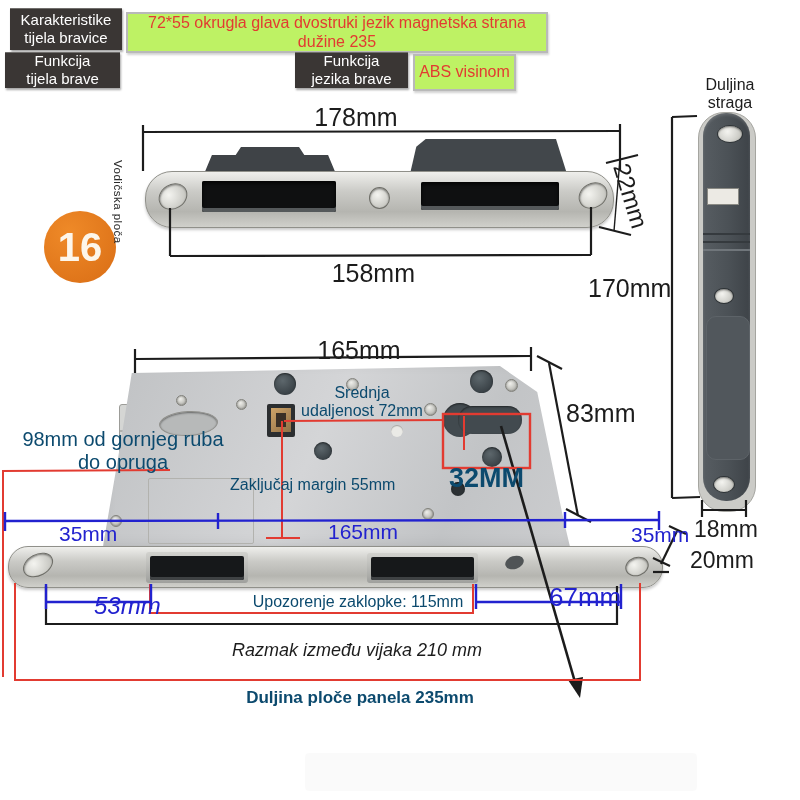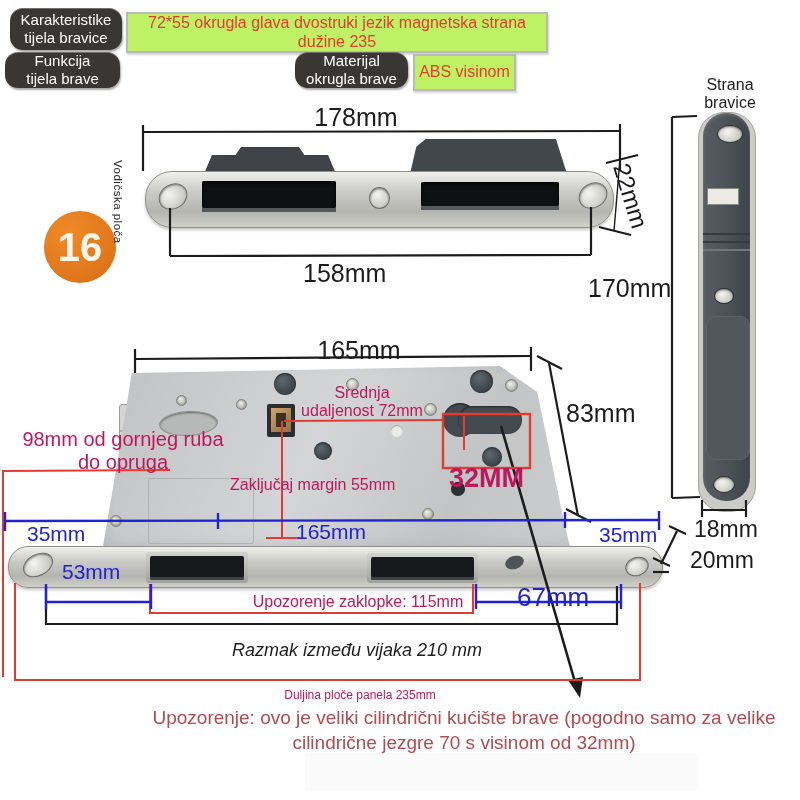--- a/index.html
+++ b/index.html
@@ -1,30 +1,30 @@
 <!DOCTYPE html>
 <html><head>
 <meta charset="utf-8">
 <style>
   html,body{margin:0;padding:0;background:#fff;}
   #canvas{position:relative;width:800px;height:800px;background:#ffffff;overflow:hidden;
           font-family:"Liberation Sans",sans-serif;}
   .abs{position:absolute;}
   .blackbox{position:absolute;background:#3a3634;color:#fff;display:flex;align-items:center;
-            justify-content:center;text-align:center;font-size:15px;line-height:1.2;border-radius:13px;
+            justify-content:center;text-align:center;font-size:15px;line-height:1.2;border-radius:0;
             box-shadow:inset 0 1px 0 rgba(255,255,255,.28),1px 2px 2px rgba(0,0,0,.35);}
   .blackbox span{display:block;}
   .valuebox{position:absolute;background:#bef264;border:2px solid #b9b9b9;color:#e23b31;display:flex;
             align-items:center;justify-content:center;text-align:center;font-size:16px;line-height:1.15;
             box-shadow:1px 2px 2px rgba(0,0,0,.18);}
   .badge{position:absolute;border-radius:50%;background:radial-gradient(circle at 35% 30%,#ef8a28,#d96d15);
          color:#fdf6ea;display:flex;align-items:center;justify-content:center;font-size:40px;font-weight:bold;}
   .lbl{position:absolute;color:#1c1c1c;white-space:nowrap;}
-  .red{color:#be185d;}
-  .blue{color:#2222cf;}
+  .red{color:#0c4a6e;}
+  .blue{color:#2222cf;margin-left:32px;}
   .maroon{color:#b04b50;}
   .center{text-align:center;white-space:normal;}
   .metalplate{position:absolute;background:linear-gradient(180deg,#efefec,#cbcbc7 35%,#b5b5b0 72%,#d0d0cb);
               border:1px solid #90908a;box-shadow:0 2px 3px rgba(0,0,0,.22);}
   .darkwin{position:absolute;background:#0f1011;border-radius:2px;
            box-shadow:inset 0 -4px 0 #55595b,inset 0 2px 4px rgba(0,0,0,.9);}
   .holeoval{position:absolute;border-radius:50%;background:radial-gradient(circle at 40% 35%,#f4f4f0,#b9b9b3);
             border:1.5px solid #6d6d67;box-shadow:inset 0 1px 2px rgba(0,0,0,.45);}
   .darkhole{position:absolute;border-radius:50%;background:radial-gradient(circle at 40% 35%,#5d676c,#394146 72%);
             box-shadow:inset 0 1px 2px rgba(0,0,0,.55);}
@@ -40,21 +40,21 @@
   <div class="blackbox" style="left:10px;top:8px;width:112px;height:42px;">
     <span style="width:104px;">Karakteristike tijela bravice</span>
   </div>
   <div class="valuebox" style="left:126px;top:12px;width:418px;height:37px;">
     <span style="width:392px;">72*55 okrugla glava dvostruki jezik magnetska strana dužine 235</span>
   </div>
   <div class="blackbox" style="left:5px;top:52px;width:115px;height:36px;">
     <span style="width:88px;">Funkcija tijela brave</span>
   </div>
   <div class="blackbox" style="left:295px;top:52px;width:113px;height:36px;">
-    <span style="width:92px;">Materijal okrugla brave</span>
+    <span style="width:92px;">Funkcija jezika brave</span>
   </div>
   <div class="valuebox" style="left:413px;top:54px;width:99px;height:33px;">
     <span>ABS visinom</span>
   </div>
 
   <div class="badge" style="left:44px;top:211px;width:72px;height:72px;">
     <span>16</span>
   </div>
 
   <div class="abs" style="left:204px;top:147px;width:132px;height:27px;background:#3f4347;
@@ -174,41 +174,40 @@
       <line x1="46" y1="584" x2="46" y2="609"></line>
       <line x1="151" y1="584" x2="151" y2="609"></line>
       <line x1="46" y1="602" x2="151" y2="602"></line>
       <line x1="476" y1="584" x2="476" y2="609"></line>
       <line x1="621" y1="584" x2="621" y2="609"></line>
       <line x1="476" y1="602" x2="621" y2="602"></line>
     </g>
   </svg>
 
   <div class="lbl" style="left:300px;top:103px;width:112px;font-size:25px;text-align:center;">178mm</div>
-  <div class="lbl" style="left:303px;top:259px;width:112px;font-size:25px;text-align:left;">158mm</div>
+  <div class="lbl" style="left:303px;top:259px;width:112px;font-size:25px;text-align:right;">158mm</div>
   <div class="lbl" style="left:634px;top:160px;font-size:24px;transform:rotate(73deg);transform-origin:0 0;">22mm</div>
   <div class="lbl" style="left:112px;top:160px;height:86px;writing-mode:vertical-rl;font-size:11.5px;color:#2a2a2a;letter-spacing:.5px;white-space:normal;">Vodičska ploča</div>
 
-  <div class="lbl center" style="left:694px;top:76px;width:72px;font-size:16px;line-height:1.15;">Strana bravice</div>
+  <div class="lbl center" style="left:694px;top:76px;width:72px;font-size:16px;line-height:1.15;">Duljina straga</div>
   <div class="lbl" style="left:588px;top:274px;font-size:25px;">170mm</div>
   <div class="lbl" style="left:694px;top:516px;font-size:23px;">18mm</div>
   <div class="lbl" style="left:690px;top:547px;font-size:23px;">20mm</div>
 
   <div class="lbl" style="left:304px;top:336px;width:110px;font-size:25px;text-align:center;">165mm</div>
   <div class="lbl" style="left:566px;top:399px;font-size:25px;">83mm</div>
   <div class="lbl red center" style="left:301px;top:384px;width:122px;font-size:16px;line-height:1.15;">Srednja udaljenost 72mm</div>
   <div class="lbl red center" style="left:20px;top:428px;width:206px;font-size:20px;line-height:1.15;">98mm od gornjeg ruba do opruga</div>
   <div class="lbl red" style="left:230px;top:476px;font-size:16px;">Zaključaj margin 55mm</div>
   <div class="lbl red" style="left:449px;top:463px;font-size:27px;font-weight:bold;">32MM</div>
 
   <div class="lbl blue" style="left:27px;top:522px;font-size:21px;">35mm</div>
   <div class="lbl blue" style="left:296px;top:520px;font-size:21px;">165mm</div>
   <div class="lbl blue" style="left:599px;top:523px;font-size:21px;">35mm</div>
-  <div class="lbl blue" style="left:62px;top:560px;font-size:21px;">53mm</div>
+  <div class="lbl blue" style="left:62px;top:592px;font-size:24px;font-style:italic;">53mm</div>
   <div class="lbl blue" style="left:517px;top:582px;font-size:26px;">67mm</div>
   <div class="lbl red center" style="left:158px;top:593px;width:400px;font-size:16px;">Upozorenje zaklopke: 115mm</div>
   <div class="lbl center" style="left:157px;top:640px;width:400px;font-size:18px;font-style:italic;">Razmak između vijaka 210 mm</div>
-  <div class="lbl red center" style="left:160px;top:688px;width:400px;font-size:12px;">Duljina ploče panela 235mm</div>
-
-  <div class="lbl maroon center" style="left:140px;top:706px;width:648px;font-size:19px;line-height:1.3;">Upozorenje: ovo je veliki cilindrični kućište brave (pogodno samo za velike cilindrične jezgre 70 s visinom od 32mm)</div>
+  <div class="lbl red center" style="left:160px;top:688px;width:400px;font-size:17px;font-weight:bold;">Duljina ploče panela 235mm</div>
+
 
   <div class="abs" style="left:305px;top:753px;width:392px;height:38px;background:rgba(0,0,0,0.02);border-radius:4px;"></div>
 </div>
 
 </body></html>

